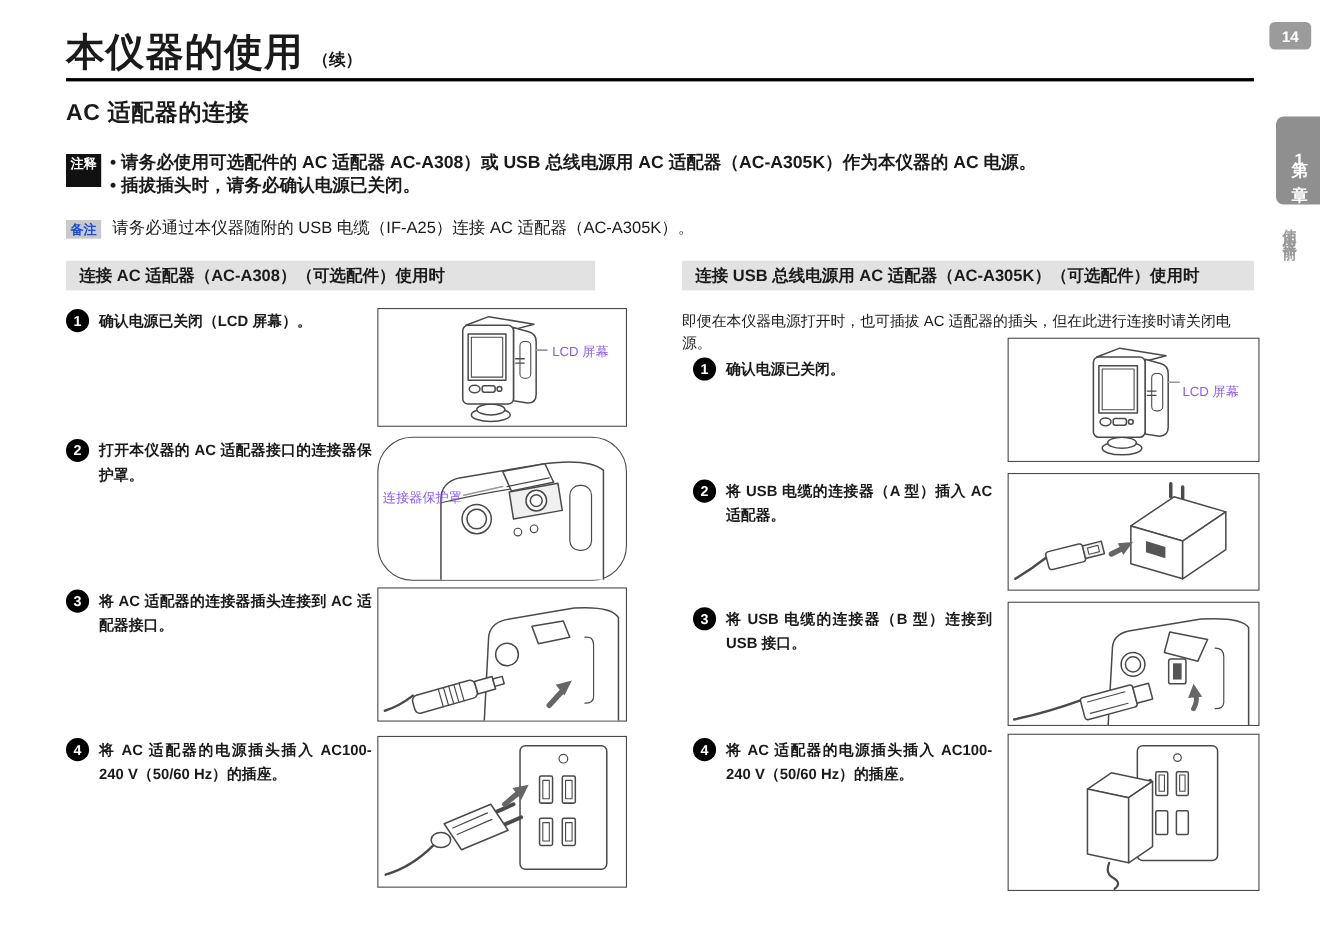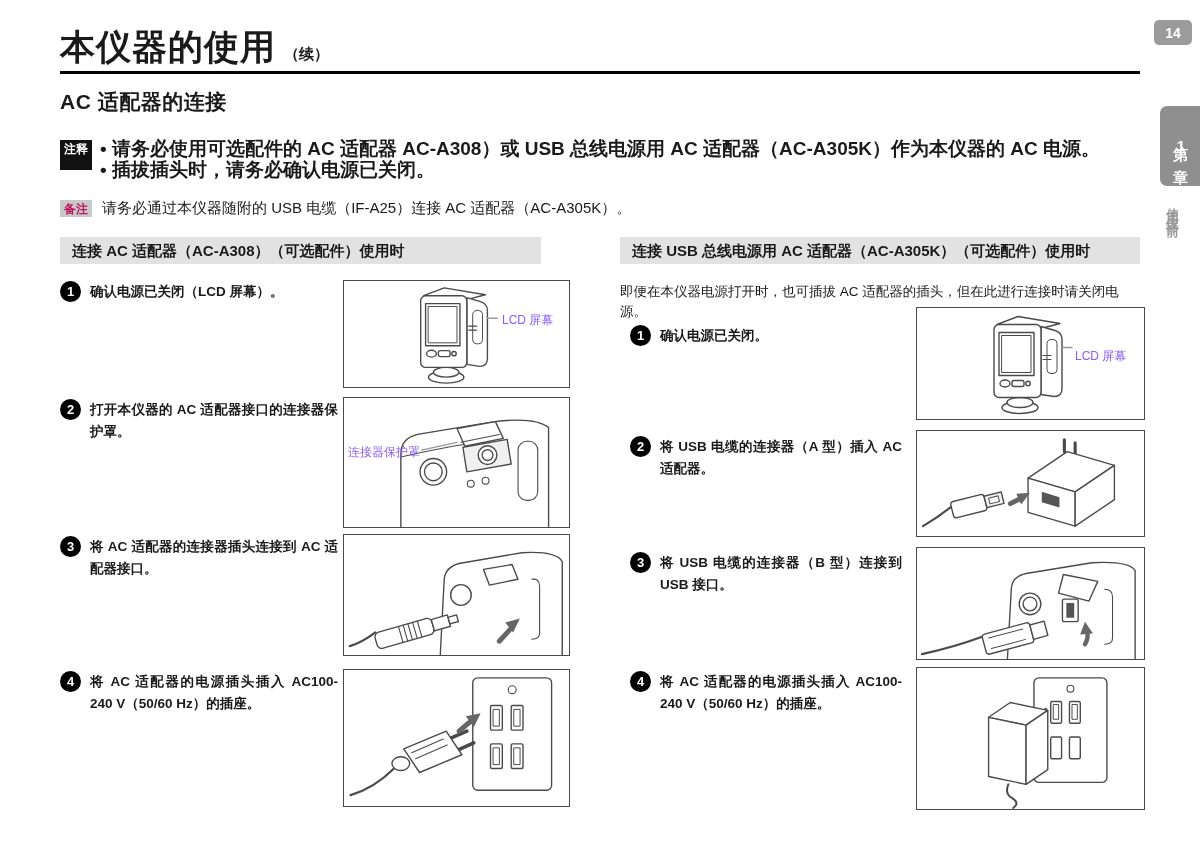--- a/index.html
+++ b/index.html
@@ -13,22 +13,22 @@
   
   .doc-title { left:60px; top:24px; font-size:35px; font-weight:bold; letter-spacing:1px; white-space:nowrap; }
   .doc-title .suffix { font-size:15px; font-weight:bold; margin-left:8px; letter-spacing:0; }
   .title-rule { left:60px; top:71px; width:1080px; height:3px; background:#000; }
   .section-title { left:60px; top:88px; font-size:21px; font-weight:bold; letter-spacing:0.5px; }
 
   
   .note-row { left:60px; top:140px; display:flex; gap:8px; align-items:flex-start; }
   .memo-row { left:60px; top:200px; display:flex; gap:10px; align-items:flex-start; }
   .badge-note { background:#111; color:#fff; font-size:12px; font-weight:bold; padding:2px 4px 14px; line-height:14px; flex:0 0 auto; }
-  .badge-memo { background:#c9c9c9; color:#be185d; font-size:12px; font-weight:bold; padding:2px 4px 1px; line-height:14px; flex:0 0 auto; }
-  .note-lines { font-size:19px; font-weight:bold; line-height:21px; margin-top:-2px; }
+  .badge-memo { background:#c9c9c9; color:#1d4ed8; font-size:12px; font-weight:bold; padding:2px 4px 1px; line-height:14px; flex:0 0 auto; }
+  .note-lines { font-size:16px; font-weight:bold; line-height:21px; margin-top:-2px; }
   .memo-text { font-size:15px; line-height:18px; margin-top:-1px; }
 
   
   .col-header { height:27px; line-height:27px; background:#e2e2e2; font-size:15px; font-weight:bold; padding-left:12px; box-sizing:border-box; white-space:nowrap; overflow:hidden; }
 
   
   .step { display:flex; gap:9px; align-items:flex-start; }
   .step-num { width:21px; height:21px; border-radius:50%; background:#000; color:#fff;
               display:flex; align-items:center; justify-content:center;
               font-size:13px; font-weight:bold; flex:0 0 auto; margin-top:0; }
@@ -104,21 +104,21 @@
       <ellipse cx="88" cy="74" rx="5" ry="3.5" fill="#fff"></ellipse>
       <rect x="95" y="71" width="12" height="6" rx="2" fill="#fff"></rect>
       <circle cx="111" cy="74" r="2.2" fill="#fff"></circle>
       <rect x="130" y="30" width="10" height="34" rx="4" fill="#fff" stroke-width="1"></rect>
       <path d="M126,46 h8 M126,50 h8" stroke-width="1.2"></path>
       <path d="M145,38 h10" stroke="#999"></path>
     </svg>
     <span class="fig-label" style="left:158px; top:31px;">LCD 屏幕</span>
   </div>
 
-  <div class="fig" style="left:343px; top:397px; width:227px; height:131px;">
+  <div class="fig" style="left:343px; top:397px; width:227px; height:131px;border-radius:32px;">
     <svg viewBox="0 0 227 131" preserveAspectRatio="xMidYMid meet" fill="none" stroke="#4a4a4a" stroke-width="1.4" stroke-linejoin="round" stroke-linecap="round">
       <path d="M57,131 L57,57 Q57,41 74,37 L146,25 Q192,18 207,30 L207,131" fill="#fff"></path>
       <path d="M57,60 Q100,50 130,46" stroke-width="1.1"></path>
       <rect x="176" y="44" width="20" height="60" rx="9" fill="#fff" stroke-width="1.1"></rect>
       <circle cx="90" cy="75" r="13.5" fill="#fff"></circle>
       <circle cx="90" cy="75" r="9" fill="#fff"></circle>
       <path d="M120,50 L165,42 L169,67 L124,75 Z" fill="#f0f0f0"></path>
       <circle cx="145" cy="58" r="9.5" fill="#fff"></circle>
       <circle cx="145" cy="58" r="5.5" fill="#fff"></circle>
       <path d="M114,31 L153,24 L161,41 L122,49 Z" fill="#fff"></path>

